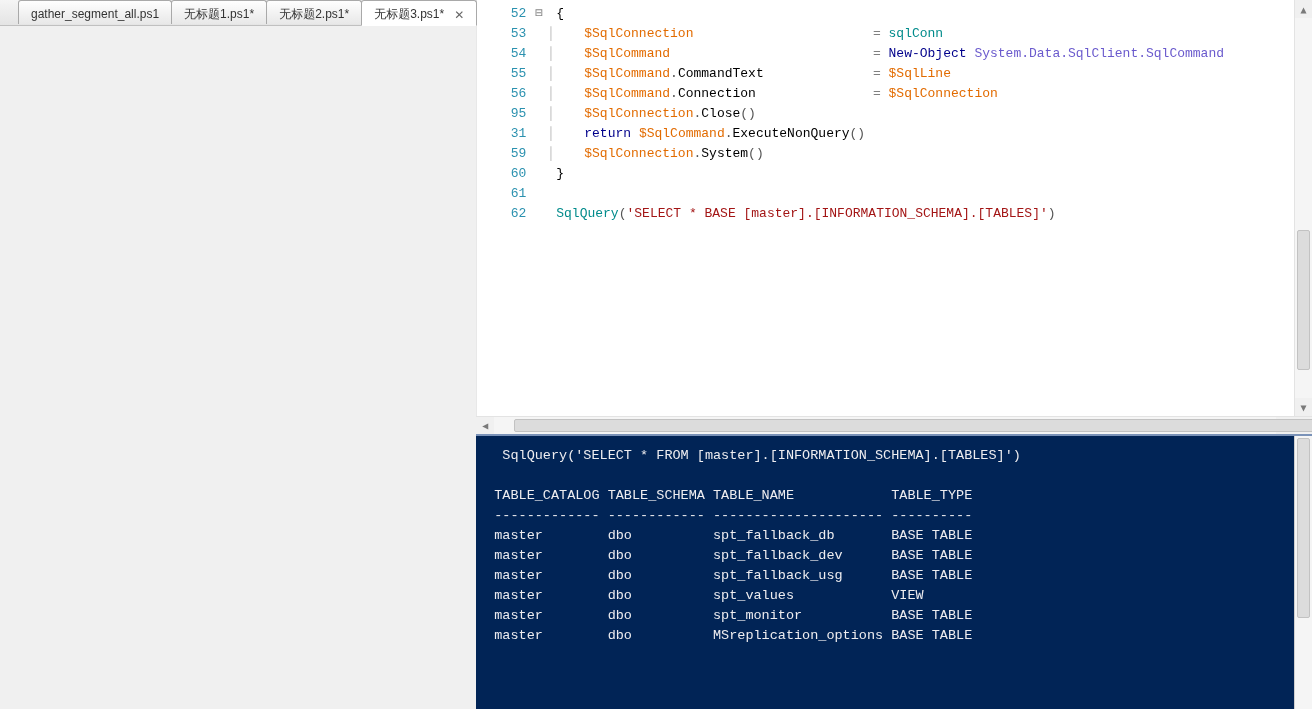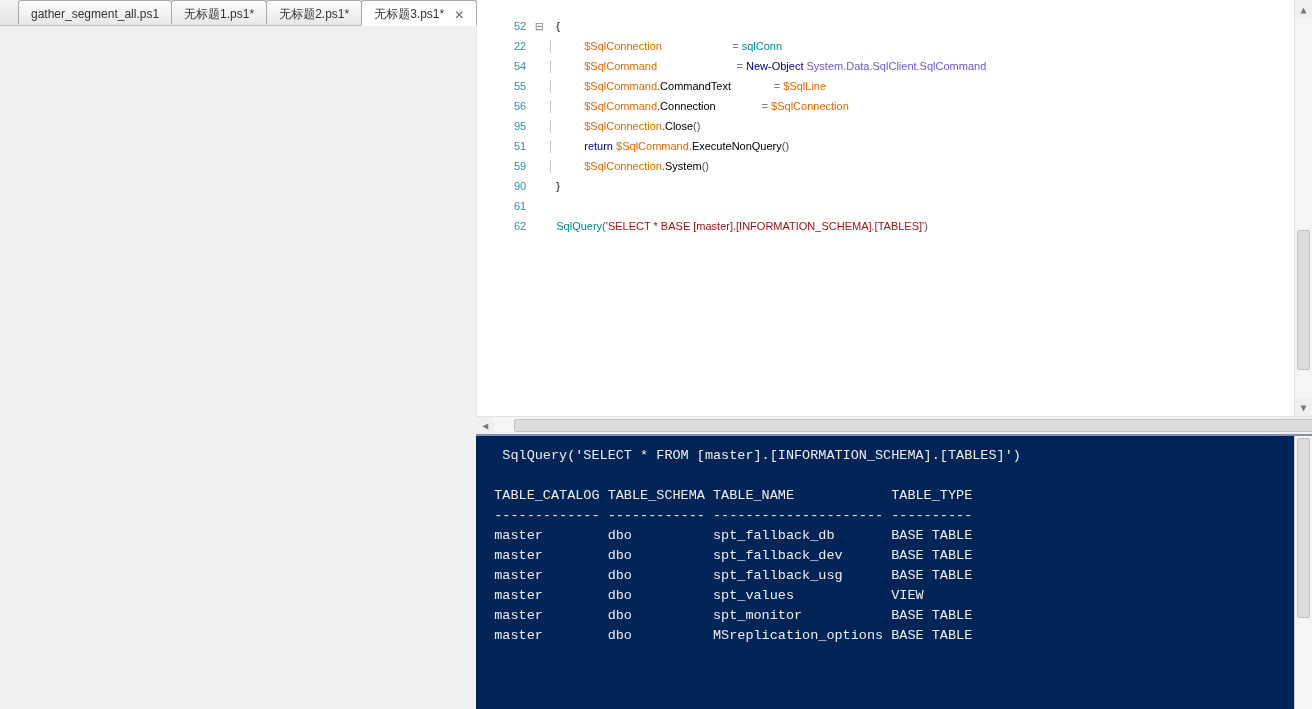--- a/index.html
+++ b/index.html
@@ -84,23 +84,23 @@
       min-height: 0;
       position: relative;
     }
     .left-margin { width: 18px; background: #fff; border-left: 1px solid #e8e8e8; }
     .code-scroll {
       flex:1;
       position:relative;
       overflow:hidden;
     }
     .code-lines {
-      padding-top: 16px;
-      font-family: Liberation Sans, sans-serif;
-      font-size: 11px;
+      padding-top: 4px;
+      font-family: Liberation Mono, monospace;
+      font-size: 13px;
       line-height: 20px;
     }
     .code-line {
       display: flex;
       white-space: pre;
     }
     .ln {
       width: 38px;
       text-align: right;
       padding-right: 6px;
@@ -211,28 +211,28 @@
     <div class="top-right-icon"></div>
   </div>
 
   <div class="editor-console-wrap">
 
     <div class="editor-area">
       <div class="left-margin"></div>
       <div class="code-scroll">
         <div class="code-lines" id="code-lines">
             <div class="code-line"><span class="ln">52</span><span class="fold-col">⊟</span><span class="vline-col"></span><span><span class="c-black">{</span></span></div>
-            <div class="code-line"><span class="ln">22</span><span class="fold-col"></span><span class="vline-col">│</span><span><span class="indent1"></span><span class="c-var">$SqlConnection</span><span class="c-black">                       </span><span class="c-op">=</span><span class="c-black"> </span><span class="c-func">sqlConn</span></span></div>
+            <div class="code-line"><span class="ln">53</span><span class="fold-col"></span><span class="vline-col">│</span><span><span class="indent1"></span><span class="c-var">$SqlConnection</span><span class="c-black">                       </span><span class="c-op">=</span><span class="c-black"> </span><span class="c-func">sqlConn</span></span></div>
             <div class="code-line"><span class="ln">54</span><span class="fold-col"></span><span class="vline-col">│</span><span><span class="indent1"></span><span class="c-var">$SqlCommand</span><span class="c-black">                          </span><span class="c-op">=</span><span class="c-black"> </span><span class="c-key">New-Object</span><span class="c-black"> </span><span class="c-type">System.Data.SqlClient.SqlCommand</span></span></div>
             <div class="code-line"><span class="ln">55</span><span class="fold-col"></span><span class="vline-col">│</span><span><span class="indent1"></span><span class="c-var">$SqlCommand</span><span class="c-punct">.</span><span class="c-black">CommandText</span><span class="c-black">              </span><span class="c-op">=</span><span class="c-black"> </span><span class="c-var">$SqlLine</span></span></div>
             <div class="code-line"><span class="ln">56</span><span class="fold-col"></span><span class="vline-col">│</span><span><span class="indent1"></span><span class="c-var">$SqlCommand</span><span class="c-punct">.</span><span class="c-black">Connection</span><span class="c-black">               </span><span class="c-op">=</span><span class="c-black"> </span><span class="c-var">$SqlConnection</span></span></div>
             <div class="code-line"><span class="ln">95</span><span class="fold-col"></span><span class="vline-col">│</span><span><span class="indent1"></span><span class="c-var">$SqlConnection</span><span class="c-punct">.</span><span class="c-black">Close</span><span class="c-punct">()</span></span></div>
-            <div class="code-line"><span class="ln">51</span><span class="fold-col"></span><span class="vline-col">│</span><span><span class="indent1"></span><span class="c-key">return</span><span class="c-black"> </span><span class="c-var">$SqlCommand</span><span class="c-punct">.</span><span class="c-black">ExecuteNonQuery</span><span class="c-punct">()</span></span></div>
+            <div class="code-line"><span class="ln">31</span><span class="fold-col"></span><span class="vline-col">│</span><span><span class="indent1"></span><span class="c-key">return</span><span class="c-black"> </span><span class="c-var">$SqlCommand</span><span class="c-punct">.</span><span class="c-black">ExecuteNonQuery</span><span class="c-punct">()</span></span></div>
             <div class="code-line"><span class="ln">59</span><span class="fold-col"></span><span class="vline-col">│</span><span><span class="indent1"></span><span class="c-var">$SqlConnection</span><span class="c-punct">.</span><span class="c-black">System</span><span class="c-punct">()</span></span></div>
-            <div class="code-line"><span class="ln">90</span><span class="fold-col"></span><span class="vline-col"></span><span><span class="c-black">}</span></span></div>
+            <div class="code-line"><span class="ln">60</span><span class="fold-col"></span><span class="vline-col"></span><span><span class="c-black">}</span></span></div>
             <div class="code-line"><span class="ln">61</span><span class="fold-col"></span><span class="vline-col"></span><span></span></div>
             <div class="code-line"><span class="ln">62</span><span class="fold-col"></span><span class="vline-col"></span><span><span class="c-func">SqlQuery</span><span class="c-punct">(</span><span class="c-str">'SELECT * BASE [master].[INFORMATION_SCHEMA].[TABLES]'</span><span class="c-punct">)</span></span></div>
           </div>
       </div>
       <div class="editor-vscroll">
         <div class="arrow-up">▲</div>
         <div class="thumb"></div>
         <div class="arrow-down">▼</div>
       </div>
     </div>

